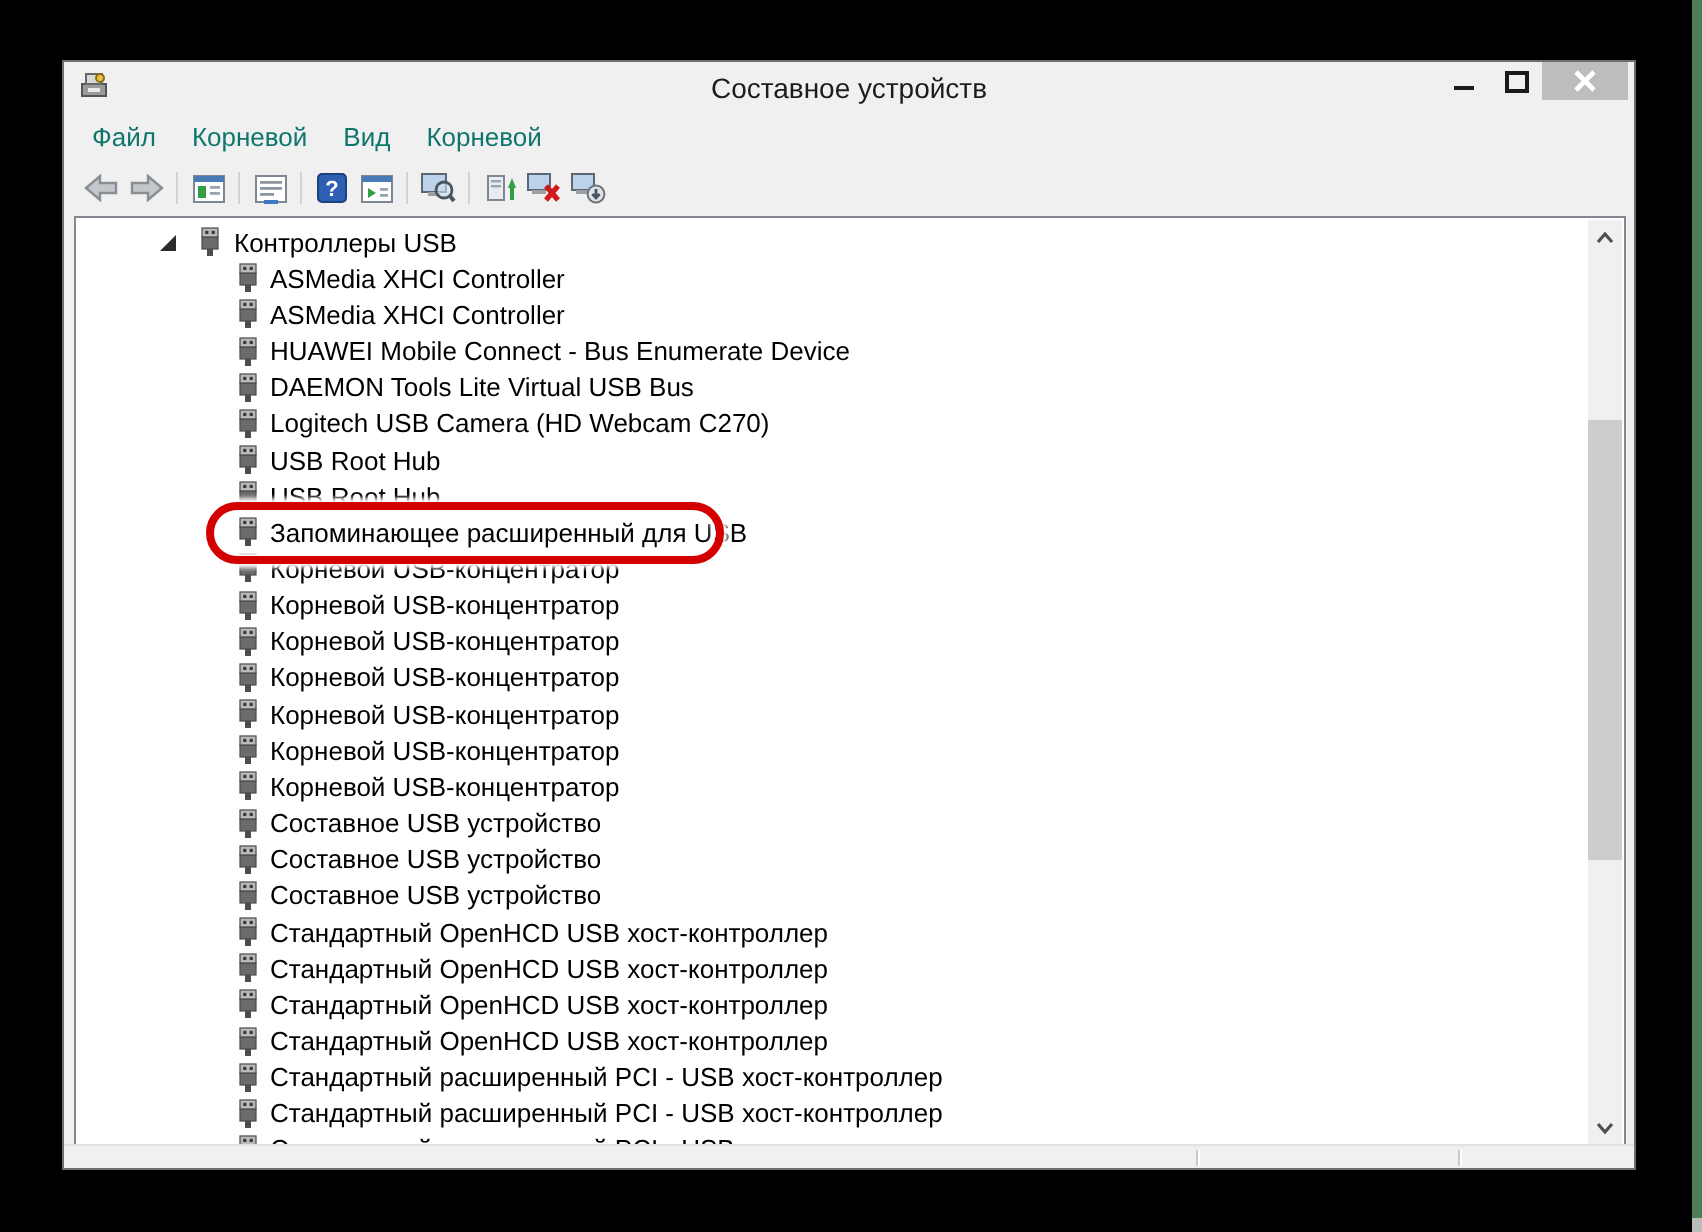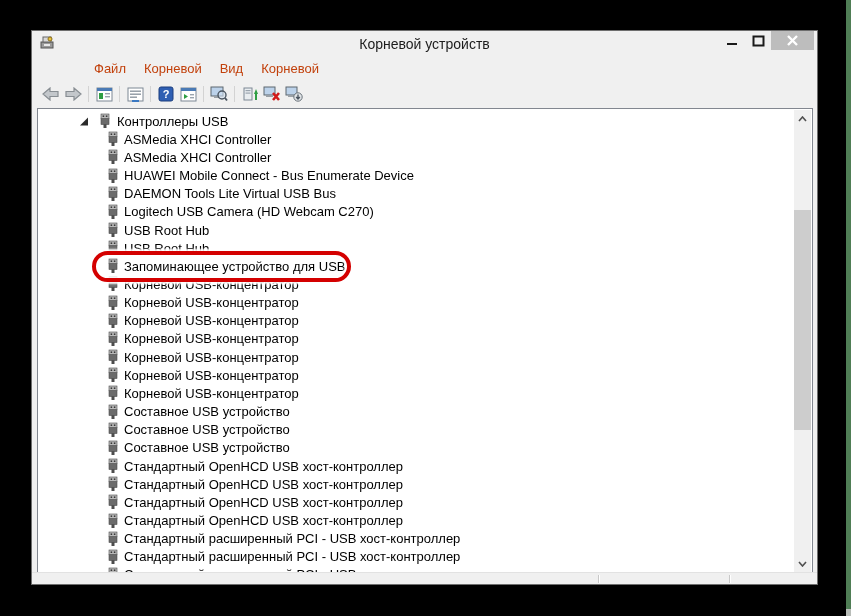--- a/index.html
+++ b/index.html
@@ -23,38 +23,38 @@
   .app-icon{position:absolute;left:7px;top:4px;width:16px;height:16px;}
   .title{
     position:absolute;left:0;right:0;top:5px;text-align:center;
     font-size:14px;color:#1c1c1c;
   }
   .win-controls{position:absolute;right:3px;top:0;height:22px;display:flex;align-items:flex-start;}
   .wc-btn{width:26px;height:19px;display:flex;align-items:center;justify-content:center;}
   .wc-close{width:43px;height:19px;background:#bdbdbd;display:flex;align-items:center;justify-content:center;}
 
   
-  .menubar{height:23px;display:flex;align-items:center;padding-left:5px;font-size:13px;color:#c2410c;margin-left:48px;}
+  .menubar{height:23px;display:flex;align-items:center;padding-left:5px;font-size:13px;color:#0f766e;}
   .menu-item{padding:3px 9px;}
 
   
   .toolbar{height:28px;display:flex;align-items:center;padding-left:8px;}
   .tb-btn{width:22px;height:22px;display:flex;align-items:center;justify-content:center;}
   .tb-sep{width:1px;height:16px;background:#d3d3d3;margin:0 4px;}
 
   
   .panel{
     position:absolute;left:5px;top:77px;width:776px;height:466px;
     background:#fff;border:1px solid #828790;box-sizing:border-box;overflow:hidden;
   }
   .tree{position:absolute;left:0;top:3px;right:20px;}
   .row{position:relative;height:18.16px;display:flex;align-items:center;white-space:nowrap;}
   .row .label{font-size:13px;color:#000;}
   .row.root{padding-left:42px;}
-  .row.child{padding-left:69px;}
+  .row.child{padding-left:69px;margin-left:11px;}
   .expander{width:9px;height:9px;margin-right:10px;flex:0 0 auto;}
   .dev-icon{width:12px;height:16px;margin-right:6px;flex:0 0 auto;}
   .row.child .dev-icon{margin-right:5px;}
 
   
   .ring{
     position:absolute;left:54px;top:-6px;width:259px;height:31px;box-sizing:border-box;
     border:4px solid #d40000;border-radius:16px;pointer-events:none;z-index:5;
     box-shadow:0 0 2px 2px rgba(255,255,255,.95), inset 0 0 2px 2px rgba(255,255,255,.95);
   }
@@ -81,21 +81,21 @@
 
   <div class="titlebar">
     <span class="app-icon">
       <svg width="16" height="16" viewBox="0 0 16 16">
         <rect x="2" y="7" width="12" height="6" fill="#9a9a9a" stroke="#555"></rect>
         <rect x="4" y="2" width="8" height="5" fill="#d8d8d8" stroke="#666"></rect>
         <rect x="5" y="9" width="6" height="2" fill="#e8e8e8"></rect>
         <circle cx="11" cy="4" r="2" fill="#e8c33c" stroke="#8a6d1d"></circle>
       </svg>
     </span>
-    <div class="title">Корневой устройств</div>
+    <div class="title">Составное устройств</div>
     <div class="win-controls">
       <div class="wc-btn">
         <svg width="12" height="12" viewBox="0 0 12 12">
             <rect x="1" y="8" width="10" height="2" fill="#1a1a1a"></rect>
           </svg>
       </div>
       <div class="wc-btn">
         <svg width="13" height="12" viewBox="0 0 13 12">
             <rect x="1.5" y="1.5" width="10" height="9" fill="none" stroke="#1a1a1a" stroke-width="2"></rect>
           </svg>
@@ -284,21 +284,21 @@
           <span class="label">USB Root Hub</span>
         </div>
         <div class="row child">
           <svg class="dev-icon" viewBox="0 0 12 16">
             <rect x="4.5" y="11" width="3" height="4" fill="#4d4d4d"></rect>
             <rect x="2" y="5.5" width="8" height="6" fill="#6b6b6b" stroke="#4a4a4a" stroke-width="0.6"></rect>
             <rect x="2" y="1" width="8" height="4.5" fill="#b9b9b9" stroke="#4a4a4a" stroke-width="0.6"></rect>
             <rect x="3.6" y="2.4" width="1.6" height="1.6" fill="#3a3a3a"></rect>
             <rect x="6.8" y="2.4" width="1.6" height="1.6" fill="#3a3a3a"></rect>
           </svg>
-          <span class="label">Запоминающее устройство для USB</span>
+          <span class="label">Запоминающее расширенный для USB</span>
           <div class="ring"></div>
         </div>
         <div class="row child">
           <svg class="dev-icon" viewBox="0 0 12 16">
             <rect x="4.5" y="11" width="3" height="4" fill="#4d4d4d"></rect>
             <rect x="2" y="5.5" width="8" height="6" fill="#6b6b6b" stroke="#4a4a4a" stroke-width="0.6"></rect>
             <rect x="2" y="1" width="8" height="4.5" fill="#b9b9b9" stroke="#4a4a4a" stroke-width="0.6"></rect>
             <rect x="3.6" y="2.4" width="1.6" height="1.6" fill="#3a3a3a"></rect>
             <rect x="6.8" y="2.4" width="1.6" height="1.6" fill="#3a3a3a"></rect>
           </svg>

